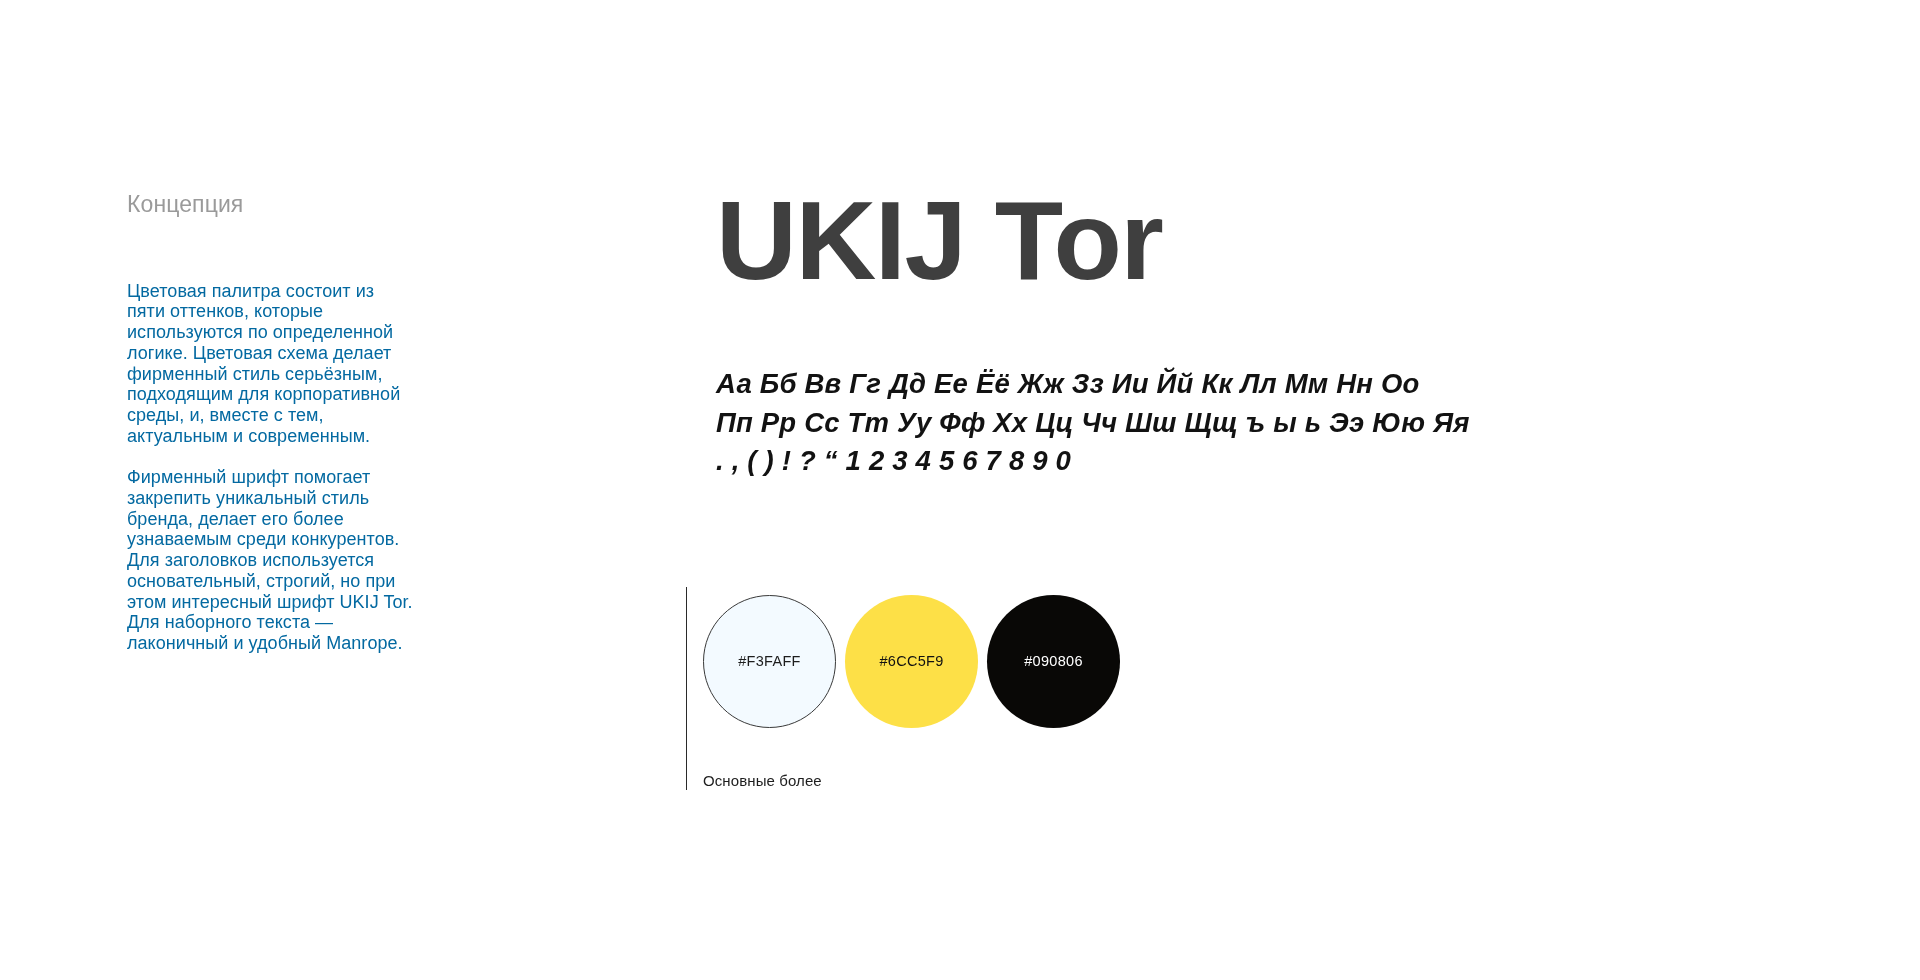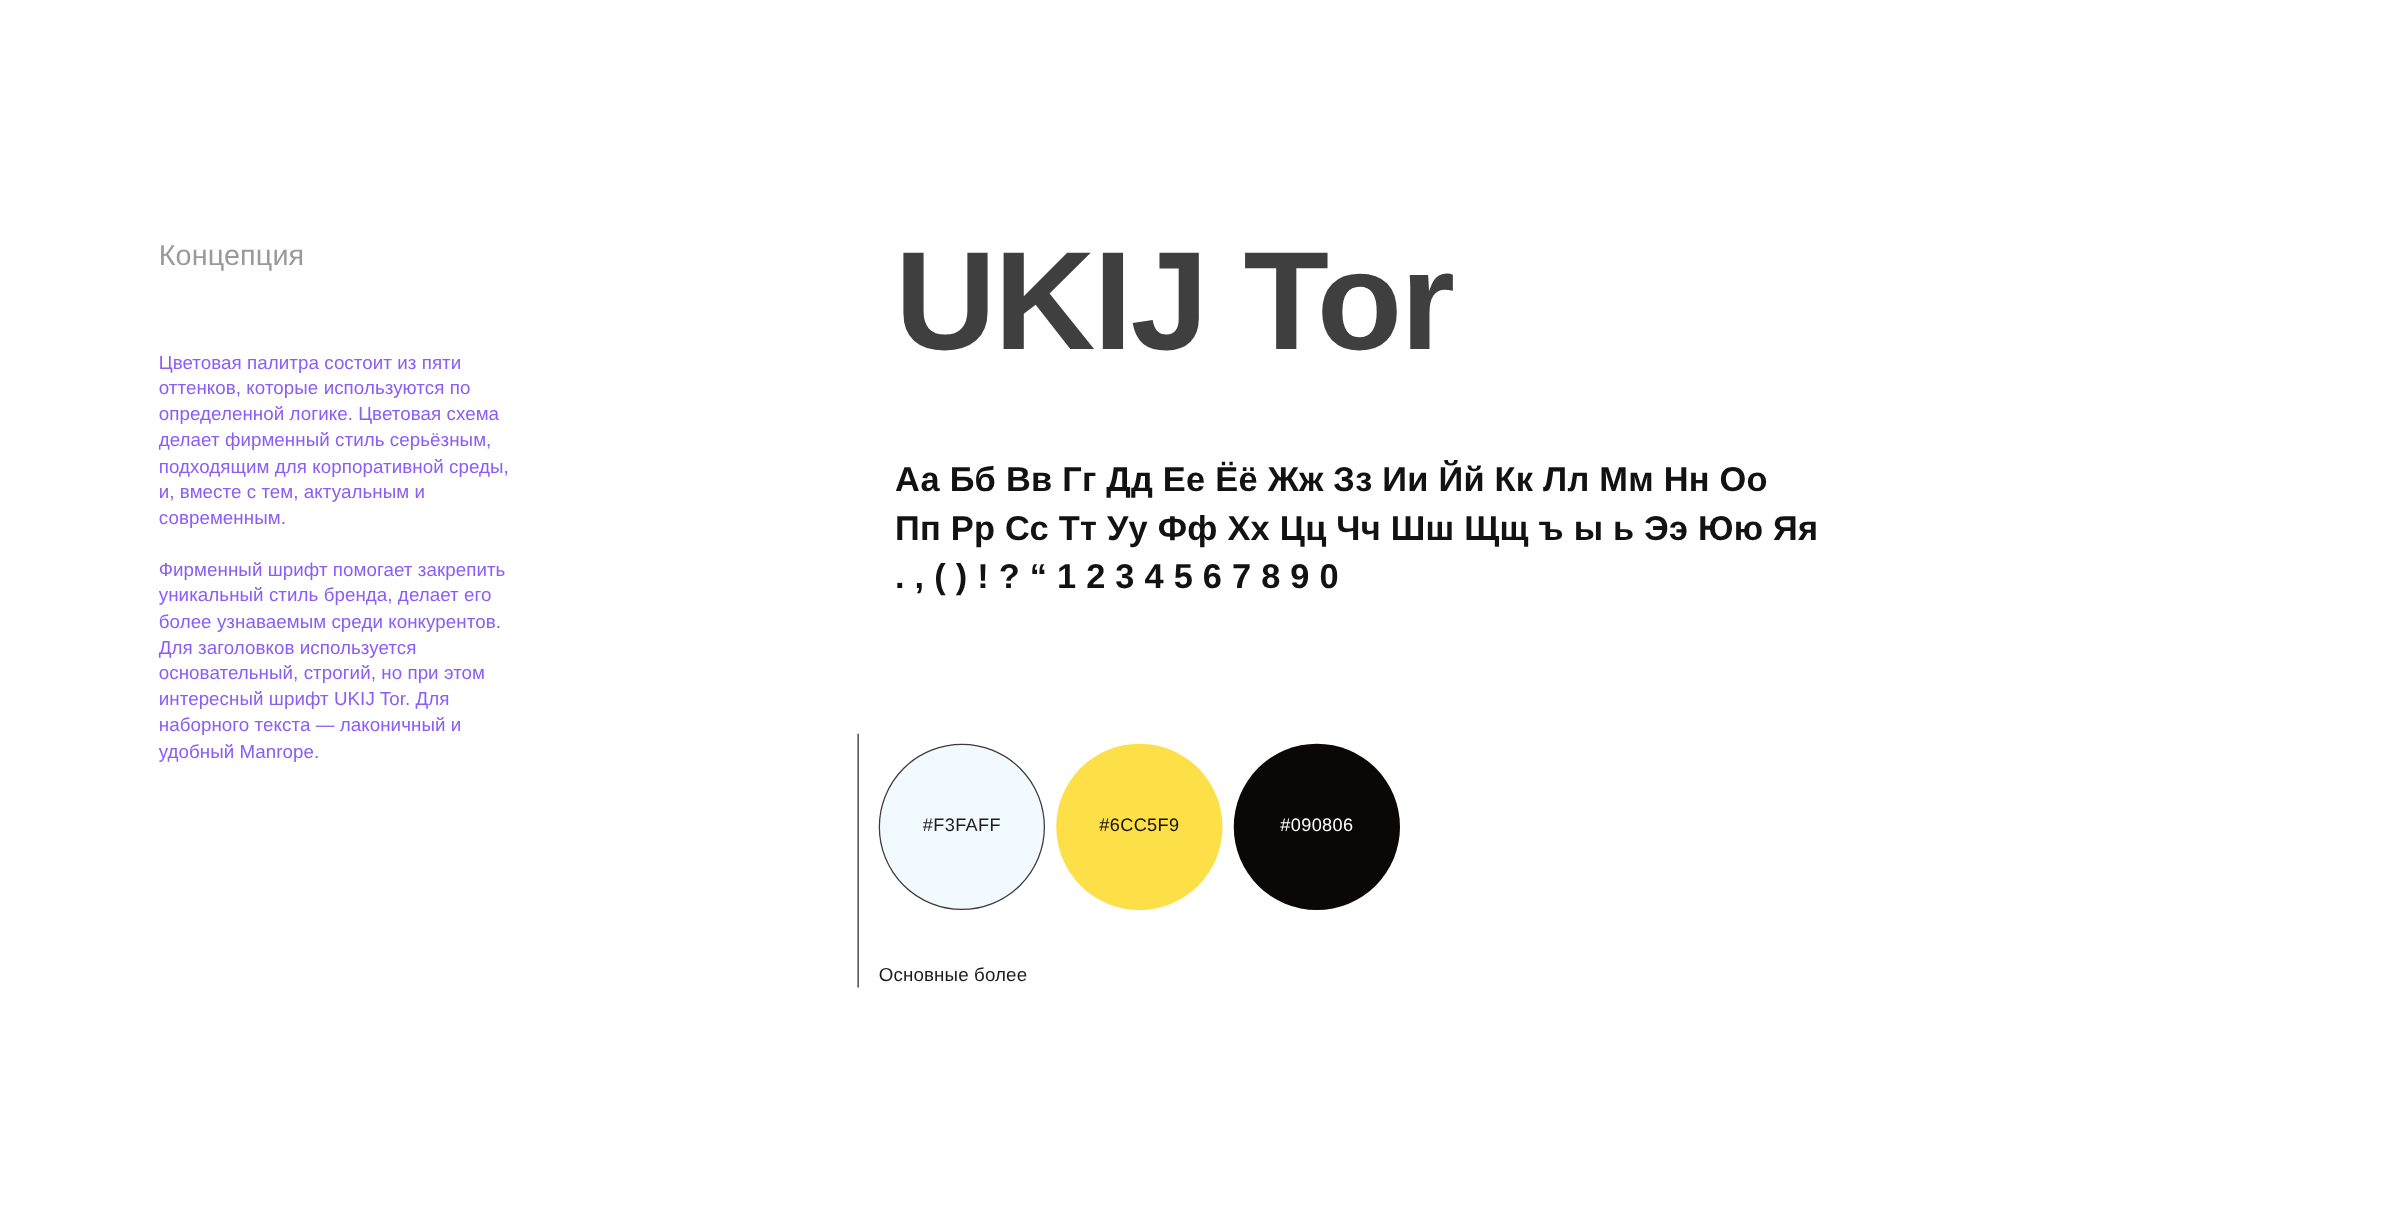--- a/index.html
+++ b/index.html
@@ -35,23 +35,23 @@
     font-size: 23px;
     line-height: 1.25;
     font-weight: 400;
     color: #9a9a9a;
     letter-spacing: 0.1px;
     margin: 0 0 62px 0;
     white-space: nowrap;
   }
 
   .body-copy {
-    font-size: 15px;
+    font-size: 18px;
     line-height: 20.7px;
-    color: #8b5cf6;
+    color: #0369a1;
     font-weight: 400;
     letter-spacing: 0.05px;
   }
   .body-copy p {
     margin: 0;
   }
   .body-copy p + p {
     margin-top: 21px;
   }
 
@@ -76,20 +76,21 @@
   .specimen {
     margin-top: 68px;
     font-size: 27.5px;
     line-height: 38.5px;
     font-weight: 700;
     color: #121212;
     letter-spacing: 0.2px;
   }
   .specimen .spec-line {
     white-space: nowrap;
+    font-style: italic;
   }
 
   
   .palettes {
     position: absolute;
     left: 686px;
     top: 587px;
     display: flex;
     align-items: flex-start;
     gap: 116px;

